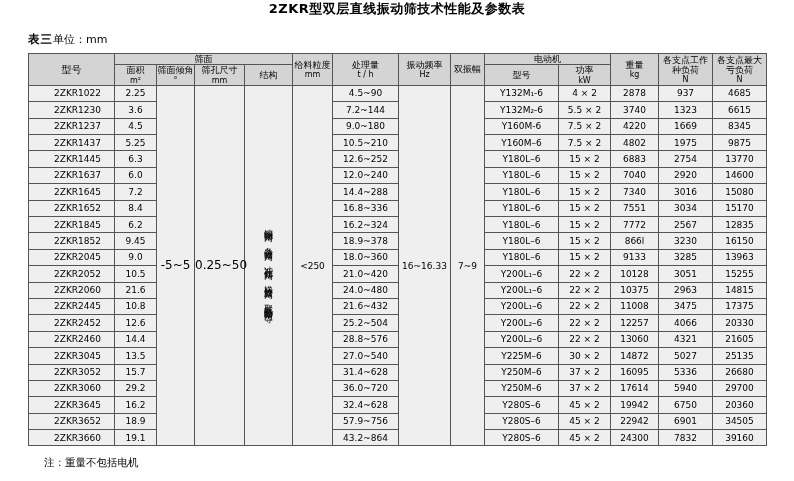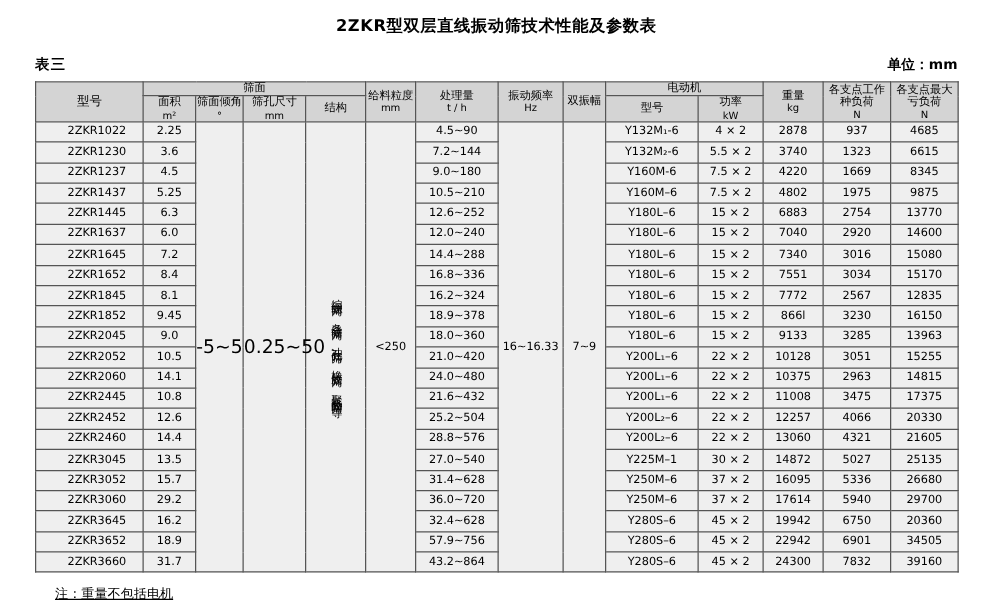--- a/index.html
+++ b/index.html
@@ -18,37 +18,34 @@
     position: relative;
     width: 794px;
     height: 481px;
     box-sizing: border-box;
     padding: 0 28px;
   }
   .doc-title {
     text-align: center;
     font-size: 13px;
     font-weight: bold;
-    padding-top: 12px;
     letter-spacing: 0.5px;
   }
   .subhead-row {
     display: flex;
-    justify-content: space-between;
     align-items: flex-end;
     margin-top: 14px;
     font-size: 11.5px;
   }
   .subhead-left {
     font-weight: bold;
     letter-spacing: 1px;
   }
   .subhead-right {
     font-size: 11px;
-    font-weight: bold;
   }
   table.spec {
     margin-top: 6px;
     border-collapse: collapse;
     width: 738px;
     table-layout: fixed;
     font-size: 9px;
   }
   table.spec th, table.spec td {
     border: 1px solid #555;
@@ -72,34 +69,33 @@
   tbody td {
     background: #efefef;
     height: 15.4px;
     font-size: 9px;
   }
   tbody td.model {
     text-align: center;
     padding-left: 12px;
   }
   tbody td.tall {
-    font-size: 15px;
+    font-size: 12px;
   }
   .vert {
     writing-mode: vertical-rl;
     text-orientation: upright;
     line-height: 1.35;
     display: inline-block;
     letter-spacing: 2px;
   }
   .note {
     margin-top: 10px;
     font-size: 10.5px;
     padding-left: 16px;
-    text-decoration: underline;
   }
   .stack { display: block; }
 </style>
 </head>
 <body>
 
 <div class="page">
 
   <div class="doc-title">2ZKR型双层直线振动筛技术性能及参数表</div>
 
@@ -260,21 +256,21 @@
         <td>8.4</td>
         <td>16.8~336</td>
         <td>Y180L–6</td>
         <td>15 × 2</td>
         <td>7551</td>
         <td>3034</td>
         <td>15170</td>
       </tr>
       <tr>
         <td class="model">2ZKR1845</td>
-        <td>8.1</td>
+        <td>6.2</td>
         <td>16.2~324</td>
         <td>Y180L–6</td>
         <td>15 × 2</td>
         <td>7772</td>
         <td>2567</td>
         <td>12835</td>
       </tr>
       <tr>
         <td class="model">2ZKR1852</td>
         <td>9.45</td>
@@ -300,21 +296,21 @@
         <td>10.5</td>
         <td>21.0~420</td>
         <td>Y200L₁–6</td>
         <td>22 × 2</td>
         <td>10128</td>
         <td>3051</td>
         <td>15255</td>
       </tr>
       <tr>
         <td class="model">2ZKR2060</td>
-        <td>14.1</td>
+        <td>21.6</td>
         <td>24.0~480</td>
         <td>Y200L₁–6</td>
         <td>22 × 2</td>
         <td>10375</td>
         <td>2963</td>
         <td>14815</td>
       </tr>
       <tr>
         <td class="model">2ZKR2445</td>
         <td>10.8</td>
@@ -342,21 +338,21 @@
         <td>Y200L₂–6</td>
         <td>22 × 2</td>
         <td>13060</td>
         <td>4321</td>
         <td>21605</td>
       </tr>
       <tr>
         <td class="model">2ZKR3045</td>
         <td>13.5</td>
         <td>27.0~540</td>
-        <td>Y225M–1</td>
+        <td>Y225M–6</td>
         <td>30 × 2</td>
         <td>14872</td>
         <td>5027</td>
         <td>25135</td>
       </tr>
       <tr>
         <td class="model">2ZKR3052</td>
         <td>15.7</td>
         <td>31.4~628</td>
         <td>Y250M–6</td>
@@ -390,21 +386,21 @@
         <td>18.9</td>
         <td>57.9~756</td>
         <td>Y280S–6</td>
         <td>45 × 2</td>
         <td>22942</td>
         <td>6901</td>
         <td>34505</td>
       </tr>
       <tr>
         <td class="model">2ZKR3660</td>
-        <td>31.7</td>
+        <td>19.1</td>
         <td>43.2~864</td>
         <td>Y280S–6</td>
         <td>45 × 2</td>
         <td>24300</td>
         <td>7832</td>
         <td>39160</td>
       </tr>
     </tbody>
   </table>
 

